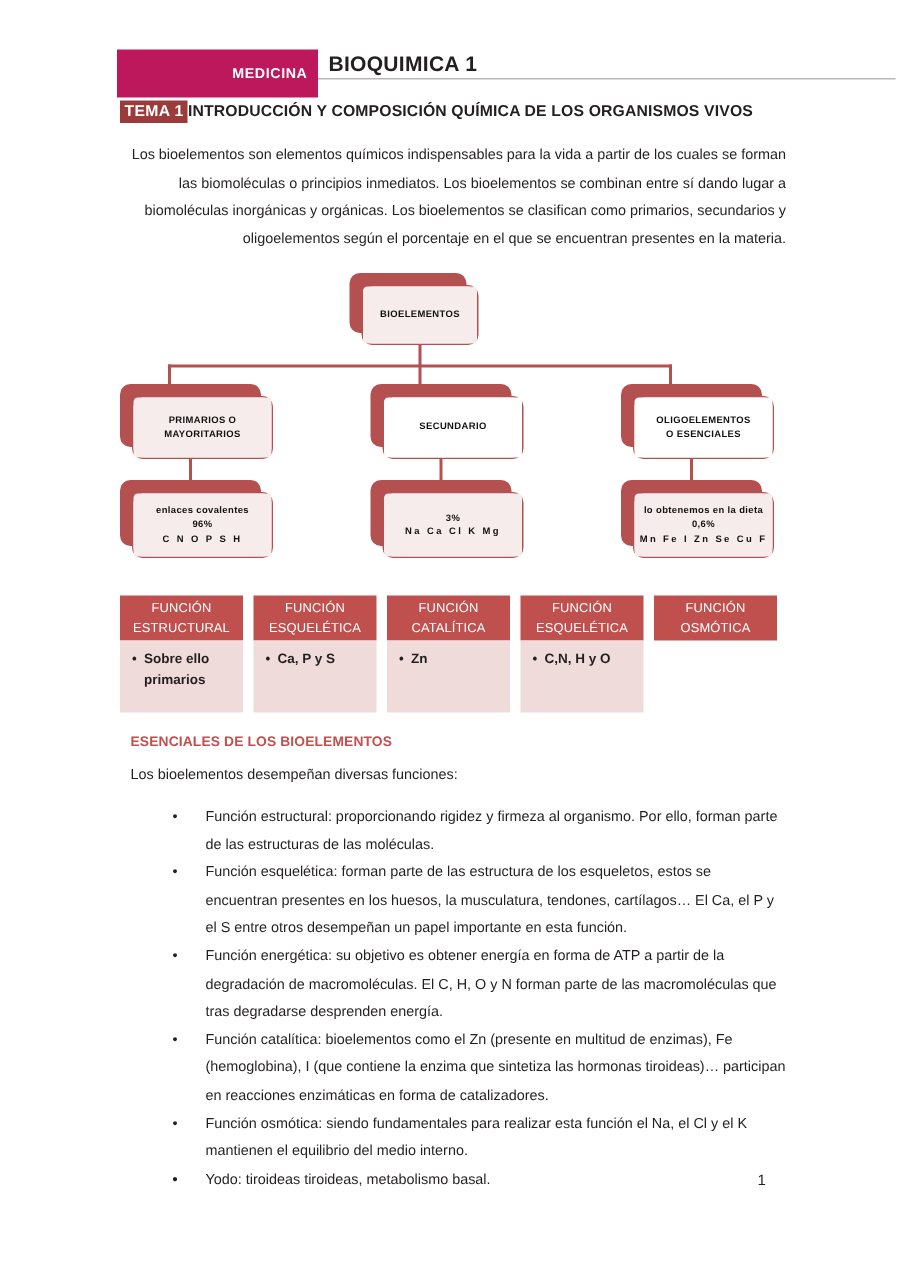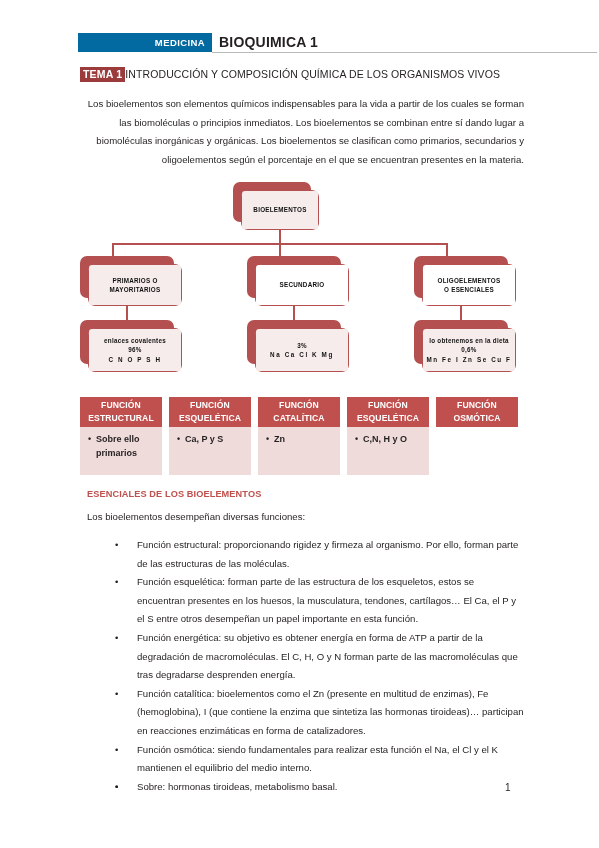--- a/index.html
+++ b/index.html
@@ -6,39 +6,39 @@
   body{
     width:599px;height:848px;background:#ffffff;
     font-family:"Liberation Sans", sans-serif;
     color:#231f20;overflow:hidden;position:relative;
   }
   .page{position:relative;width:599px;height:848px;}
 
   
   .hdr{position:absolute;left:78px;top:33px;width:441px;height:19px;}
   .hdr-tag{
-    position:absolute;left:0;top:0;width:134px;height:19px;
-    background:#0369a1;color:#ffffff;font-size:9.5px;font-weight:bold;
+    position:absolute;left:0;top:0;width:134px;height:32px;
+    background:#be185d;color:#ffffff;font-size:9.5px;font-weight:bold;
     letter-spacing:.4px;display:flex;align-items:center;justify-content:flex-end;
     padding-right:7px;box-sizing:border-box;
   }
   .hdr-title{
     position:absolute;left:141px;top:1px;font-size:14px;font-weight:bold;
     color:#231f20;letter-spacing:.2px;
   }
   .hdr-rule{position:absolute;left:134px;top:18.5px;width:385px;height:1px;background:#b9b9b9;}
 
   
   .tema{position:absolute;left:80px;top:67px;width:460px;height:16px;}
   .tema-badge{
     display:inline-block;background:#9b3b3b;color:#fff;font-size:10.5px;font-weight:bold;
     padding:1px 3px 2px 3px;letter-spacing:.2px;vertical-align:top;
   }
   .tema-text{
-    display:inline-block;font-size:10.5px;font-weight:normal;color:#231f20;
+    display:inline-block;font-size:10.5px;font-weight:bold;color:#231f20;
     letter-spacing:.1px;vertical-align:top;padding-top:1px;
   }
 
   
   .intro{
     position:absolute;left:87px;top:95px;width:437px;
     font-size:9.6px;line-height:18.6px;color:#231f20;text-align:right;
   }
 
   
@@ -64,21 +64,21 @@
   }
   .nodelabel .l2{display:block;}
   .nodelabel .sp{letter-spacing:1.6px;}
   .connector{position:absolute;background:#b4504f;}
 
   
   .functable{position:absolute;left:80px;top:397px;width:440px;height:80px;}
   .fcol{position:absolute;top:0;width:82px;}
   .fhead{
     height:30px;background:#c0504d;color:#ffffff;
-    font-size:8.6px;font-weight:bold;line-height:13px;text-align:center;
+    font-size:8.6px;font-weight:normal;line-height:13px;text-align:center;
     display:flex;flex-direction:column;align-items:center;justify-content:center;
     letter-spacing:.1px;
   }
   .fbody{
     height:48px;background:#f0dbdb;color:#231f20;font-size:9px;font-weight:bold;
     padding:6px 4px 0 8px;box-sizing:border-box;line-height:13.5px;
   }
   .fbody .bullet{display:inline-block;width:8px;}
   .fbody .b2{display:block;padding-left:8px;}
 
@@ -275,19 +275,19 @@
     </div>
     <div class="bitem">
       <span class="bdot">•</span>
       <span>Función osmótica: siendo fundamentales para realizar esta función el Na, el Cl y el K mantienen el equilibrio del medio interno.</span>
     </div>
     <div class="bitem">
       <span class="bdot">•</span>
     </div>
     <div class="bitem">
       <span class="bdot">•</span>
-      <span>Sobre: hormonas tiroideas, metabolismo basal.</span>
+      <span>Yodo: tiroideas tiroideas, metabolismo basal.</span>
     </div>
   </div>
 
   <div class="pagenum">1</div>
 
 </div>
 
 </body></html>

